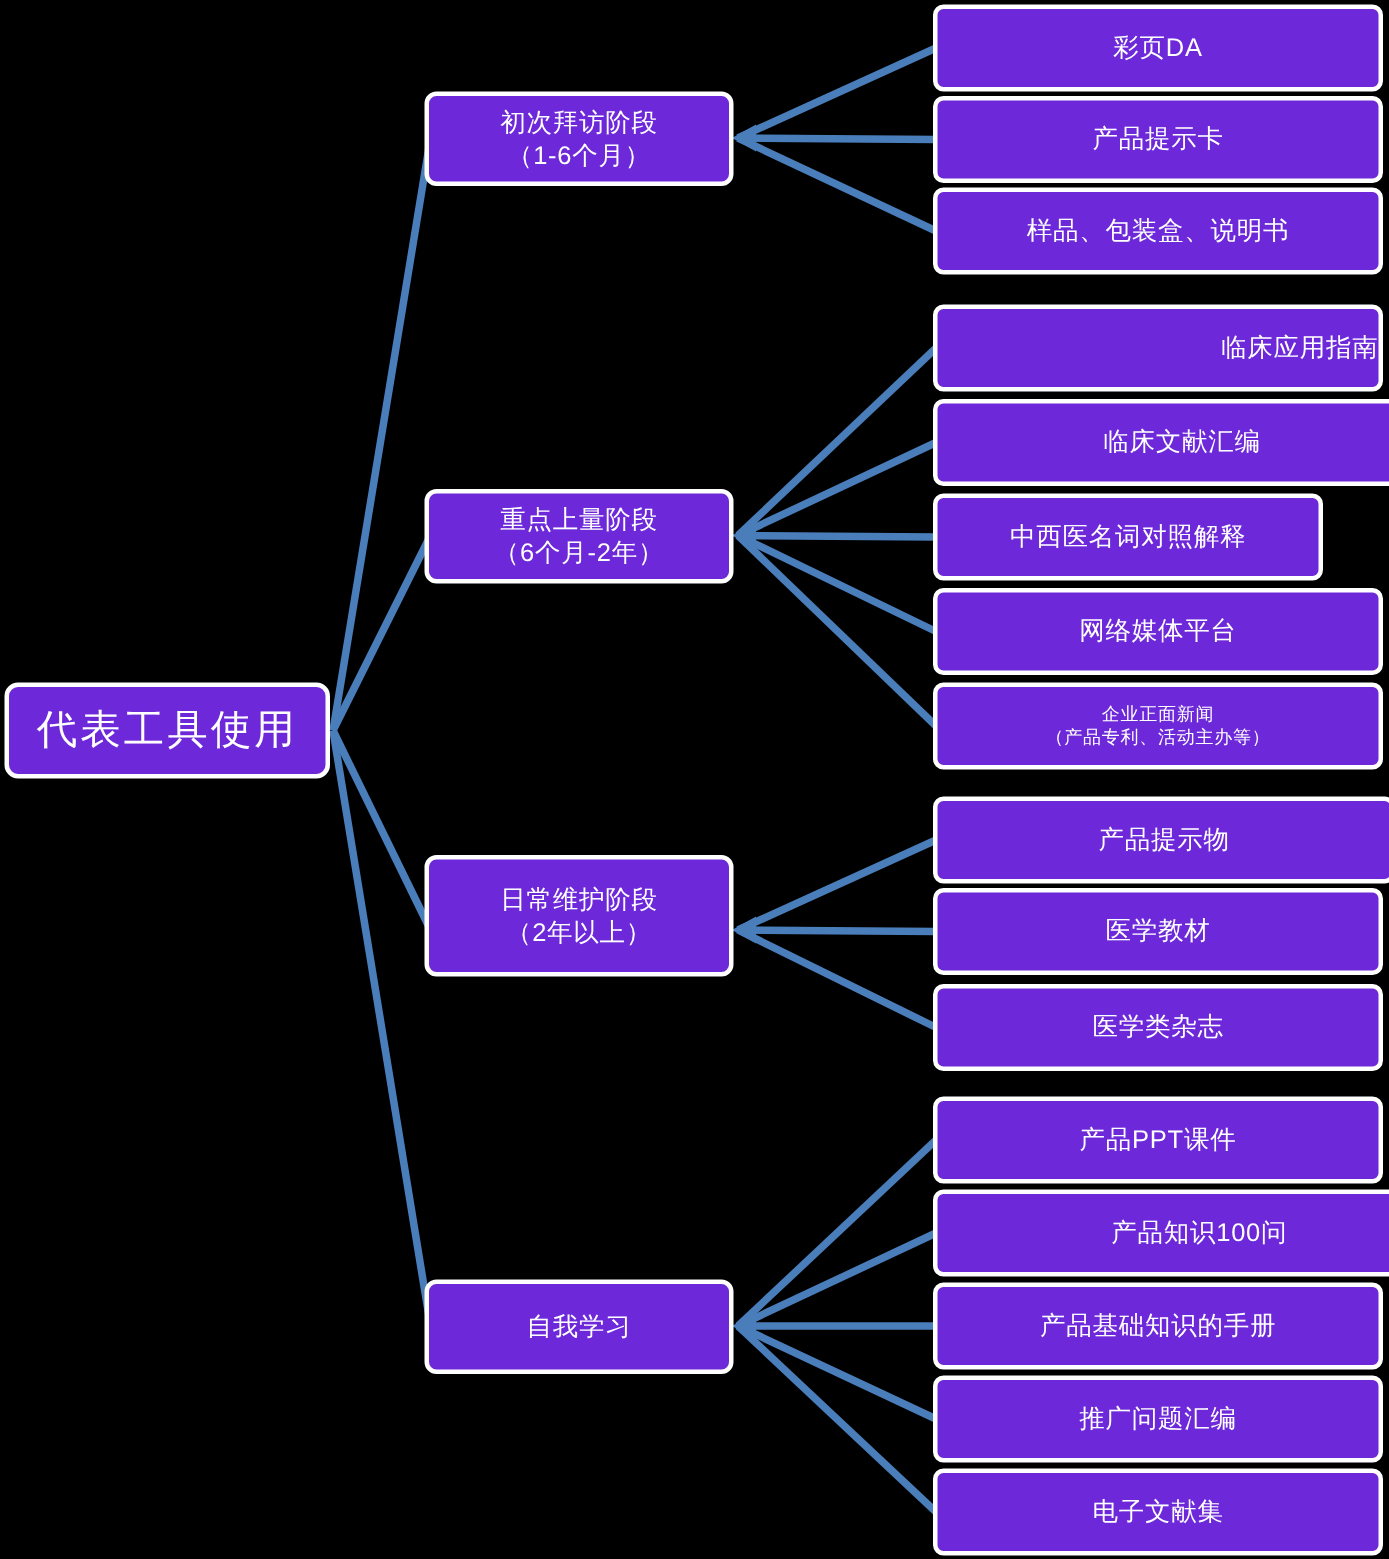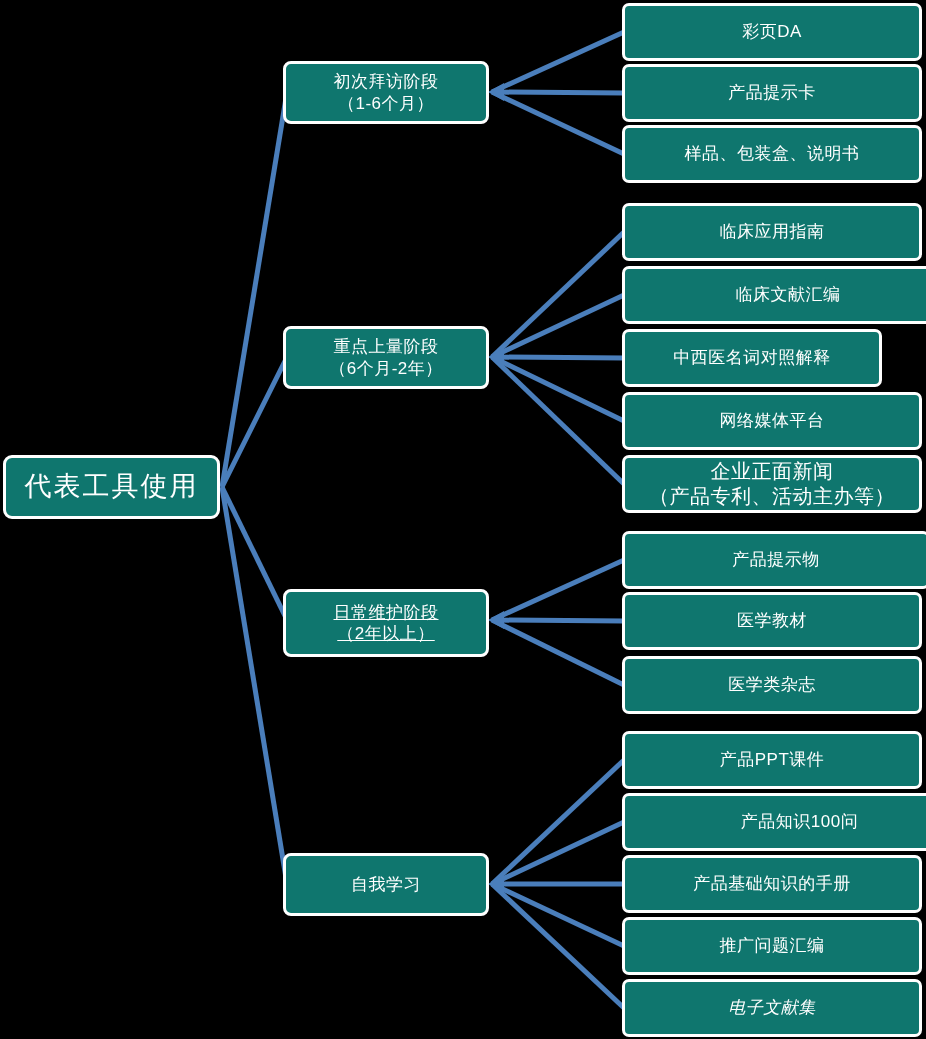--- a/index.html
+++ b/index.html
@@ -7,21 +7,21 @@
     position:relative;
     width:926px;height:1039px;
     background:#000000;
     overflow:hidden;
     font-family:"Liberation Sans","DejaVu Sans",sans-serif;
   }
   #connectors{position:absolute;left:0;top:0;width:926px;height:1039px;}
   .node{
     position:absolute;
     box-sizing:border-box;
-    background:#0f766e;
+    background:#6d28d9;
     border:3px solid #ffffff;
     border-radius:7px;
     color:#ffffff;
     display:flex;
     align-items:center;
     justify-content:center;
     text-align:center;
     line-height:1.25;
     letter-spacing:.5px;
     z-index:3;
@@ -32,21 +32,21 @@
     font-size:27px;
     letter-spacing:2px;
   }
   .node-stage{
     font-size:17px;
     border-radius:8px;
   }
   .node-leaf{
     font-size:17px;
   }
-  .node-leaf.two-line{font-size:20px;}
+  .node-leaf.two-line{font-size:12px;}
 </style>
 </head>
 <body>
 
 <div id="stage">
 
   <svg id="connectors" viewBox="0 0 926 1039" xmlns="http://www.w3.org/2000/svg">
     <g stroke="#4a7ebb" stroke-width="5" fill="none" stroke-linecap="butt">
 
       <line x1="222" y1="487" x2="287" y2="92"></line>
@@ -87,39 +87,39 @@
   </div>
 
   <div class="node node-stage" style="left:283px;top:61px;width:206px;height:63px;">
     <span class="txt">初次拜访阶段
 （1-6个月）</span>
   </div>
   <div class="node node-stage" style="left:283px;top:326px;width:206px;height:63px;">
     <span class="txt">重点上量阶段
 （6个月-2年）</span>
   </div>
-  <div class="node node-stage" style="left:283px;top:589px;width:206px;height:68px;text-decoration:underline;">
+  <div class="node node-stage" style="left:283px;top:570px;width:206px;height:81px;">
     <span class="txt">日常维护阶段
 （2年以上）</span>
   </div>
   <div class="node node-stage" style="left:283px;top:853px;width:206px;height:63px;">
     <span class="txt">自我学习</span>
   </div>
 
   <div class="node node-leaf" style="left:622px;top:3px;width:300px;height:58px;">
     <span class="txt">彩页DA</span>
   </div>
   <div class="node node-leaf" style="left:622px;top:64px;width:300px;height:58px;">
     <span class="txt">产品提示卡</span>
   </div>
   <div class="node node-leaf" style="left:622px;top:125px;width:300px;height:58px;">
     <span class="txt">样品、包装盒、说明书</span>
   </div>
 
-  <div class="node node-leaf" style="left:622px;top:203px;width:300px;height:58px;">
+  <div class="node node-leaf" style="left:622px;top:203px;width:300px;height:58px;justify-content:flex-end;">
     <span class="txt">临床应用指南</span>
   </div>
   <div class="node node-leaf" style="left:622px;top:266px;width:332px;height:58px;">
     <span class="txt">临床文献汇编</span>
   </div>
   <div class="node node-leaf" style="left:622px;top:329px;width:260px;height:58px;">
     <span class="txt">中西医名词对照解释</span>
   </div>
   <div class="node node-leaf" style="left:622px;top:392px;width:300px;height:58px;">
     <span class="txt">网络媒体平台</span>
@@ -144,17 +144,17 @@
   </div>
   <div class="node node-leaf" style="left:622px;top:793px;width:355px;height:58px;align-items:center;">
     <span class="txt">产品知识100问</span>
   </div>
   <div class="node node-leaf" style="left:622px;top:855px;width:300px;height:58px;">
     <span class="txt">产品基础知识的手册</span>
   </div>
   <div class="node node-leaf" style="left:622px;top:917px;width:300px;height:58px;">
     <span class="txt">推广问题汇编</span>
   </div>
-  <div class="node node-leaf" style="left:622px;top:979px;width:300px;height:58px;font-style:italic;">
+  <div class="node node-leaf" style="left:622px;top:979px;width:300px;height:58px;">
     <span class="txt">电子文献集</span>
   </div>
 
 </div>
 
 </body></html>

